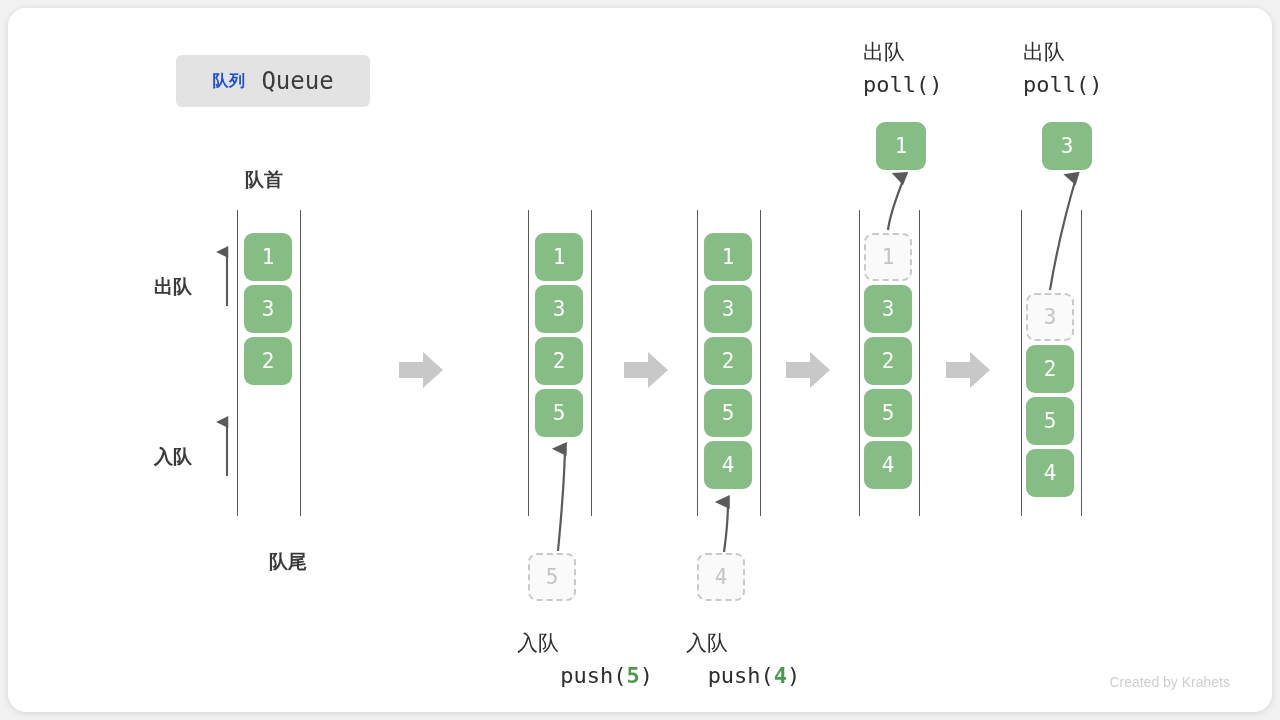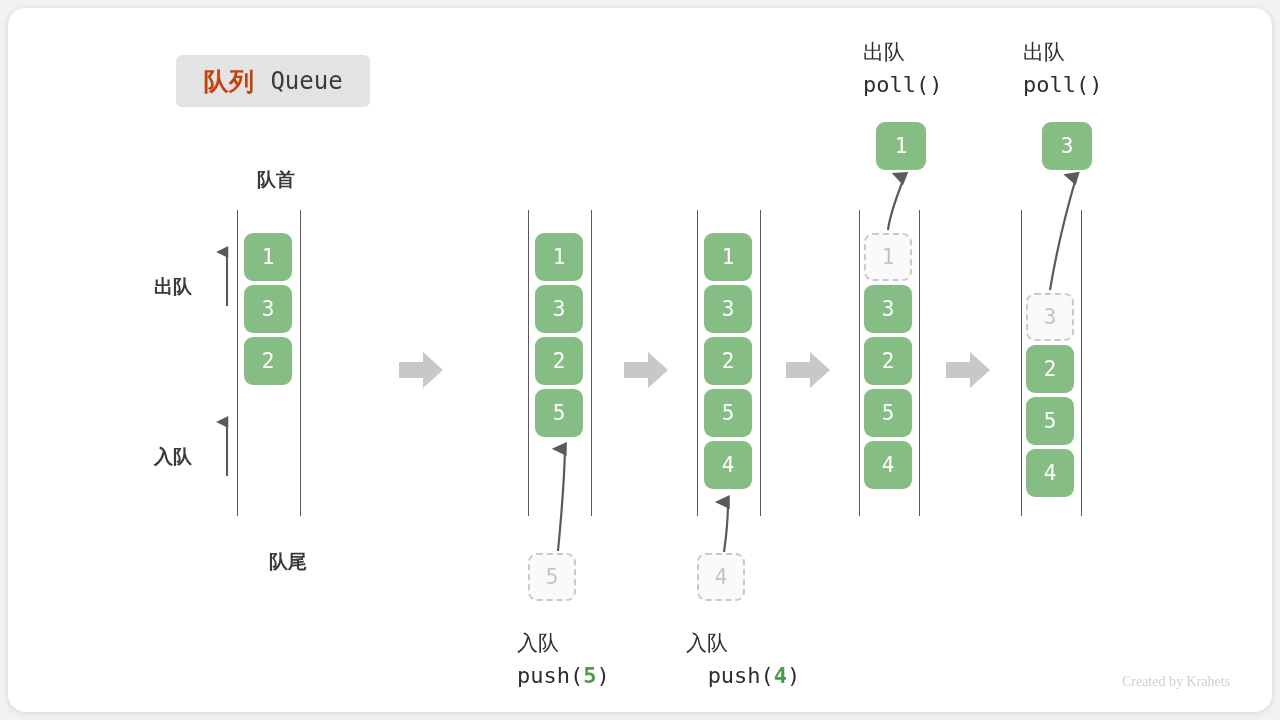--- a/index.html
+++ b/index.html
@@ -34,22 +34,22 @@
     height: 52px;
     background: #e3e3e3;
     border-radius: 6px;
     display: flex;
     align-items: center;
     justify-content: center;
   }
   #title-badge .cn {
     font-family: "Liberation Sans", sans-serif;
     font-weight: bold;
-    font-size: 25px;
-    color: #c2410c;
+    font-size: 16px;
+    color: #1d4ed8;
     letter-spacing: 0.5px;
   }
   #title-badge .en {
     font-family: "DejaVu Sans Mono", monospace;
     font-size: 24px;
     color: #3c3c3c;
     margin-left: 16px;
   }
 
   
@@ -104,41 +104,41 @@
   }
   .cell.pop {
     width: 50px;
     height: 48px;
   }
 
   
   .step-arrow { width: 44px; height: 40px; }
 
   .watermark {
-    font-family: Liberation Serif, serif;
+    font-family: Liberation Sans, sans-serif;
     font-size: 14px;
     color: #cfcfcf;
     right: 42px;
     bottom: 22px;
     white-space: nowrap;
     text-align: right;
   }
   svg { overflow: visible; }
 </style>
 </head>
 <body>
 
 <div id="card">
 
   <div class="abs" id="title-badge">
     <span class="cn">队列</span>
     <span class="en">Queue</span>
   </div>
 
-  <div class="abs cn-label" style="left:236px; top:159px; width:64px; text-align:center;">队首</div>
+  <div class="abs cn-label" style="left:224px; top:159px; width:64px; text-align:center;">队首</div>
   <div class="abs cn-label" style="left:248px; top:541px; width:64px; text-align:center;">队尾</div>
 
   <div class="abs cn-label" style="left:146px; top:266px;">出队</div>
   <svg class="abs" style="left:208px; top:235px;" width="22" height="65">
     <defs>
       <marker id="mk-up-a" markerWidth="7" markerHeight="7" refX="3.2" refY="5.6" orient="auto">
         <path d="M0.4,6.2 L3.2,0.4 L6.0,6.2 Z" fill="#5a5a5a"></path>
       </marker>
     </defs>
     <line x1="11" y1="63" x2="11" y2="9" stroke="#5a5a5a" stroke-width="2.1" marker-end="url(#mk-up-a)"></line>
@@ -174,21 +174,21 @@
     <svg class="abs" style="left:520px; top:425px;" width="70" height="125">
       <defs>
         <marker id="mk-curve-b" markerWidth="8" markerHeight="8" refX="3.6" refY="6.4" orient="auto">
           <path d="M0.4,7.2 L3.6,0.4 L6.8,7.2 Z" fill="#5a5a5a"></path>
         </marker>
       </defs>
       <path d="M30,118 C32,96 36,58 37,16" fill="none" stroke="#5a5a5a" stroke-width="2.2" marker-end="url(#mk-curve-b)"></path>
     </svg>
 
     <div class="abs op-cn" style="left:487px; top:621px; width:136px; text-align:left; padding-left:22px;">入队</div>
-    <div class="abs op-code" style="left:487px; top:655px; width:136px; text-align:left; padding-left:22px;"><span>push(</span><span class="arg">5</span><span>)</span></div>
+    <div class="abs op-code" style="left:487px; top:655px; width:136px; text-align:right; padding-left:22px;"><span>push(</span><span class="arg">5</span><span>)</span></div>
   </div>
 
   <svg class="abs step-arrow" style="left:616px; top:342px;" viewBox="0 0 44 40">
     <path d="M0,12 L24,12 L24,2 L44,20 L24,38 L24,28 L0,28 Z" fill="#c8c8c8"></path>
   </svg>
 
   <div class="abs">
     <div class="abs rail" style="left:689px; top:202px; height:306px;"></div>
     <div class="abs rail" style="left:752px; top:202px; height:306px;"></div>
     <div class="abs cell" style="left:696px; top:225px;">1</div>

